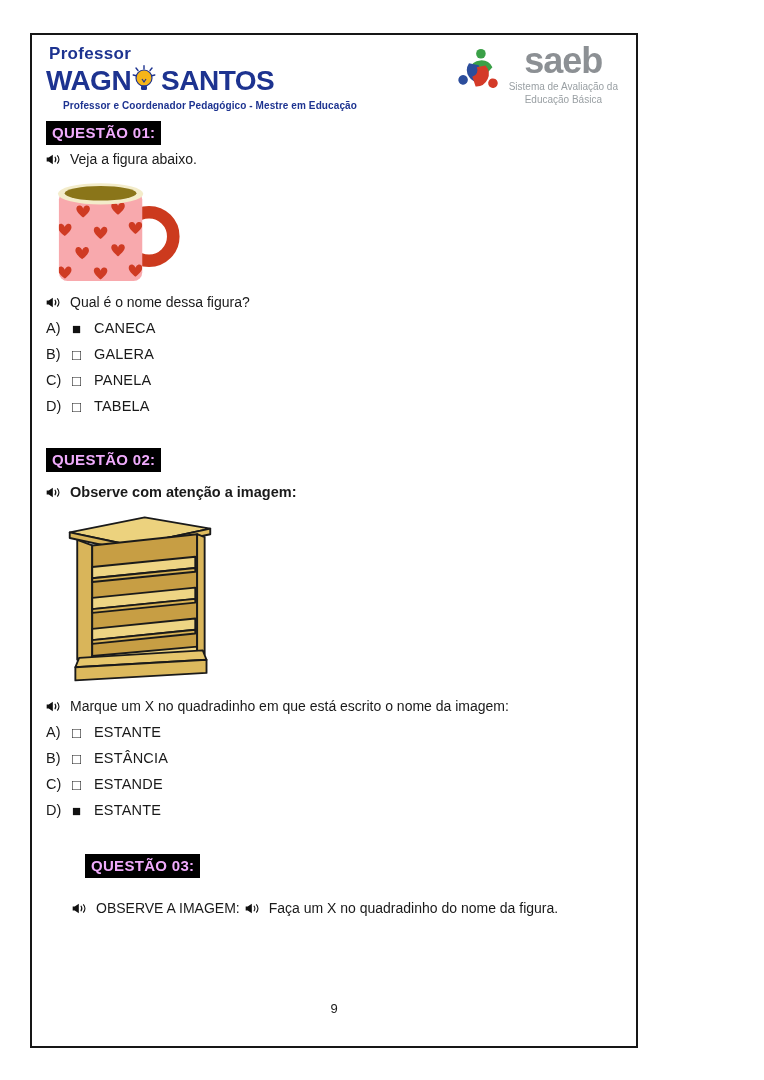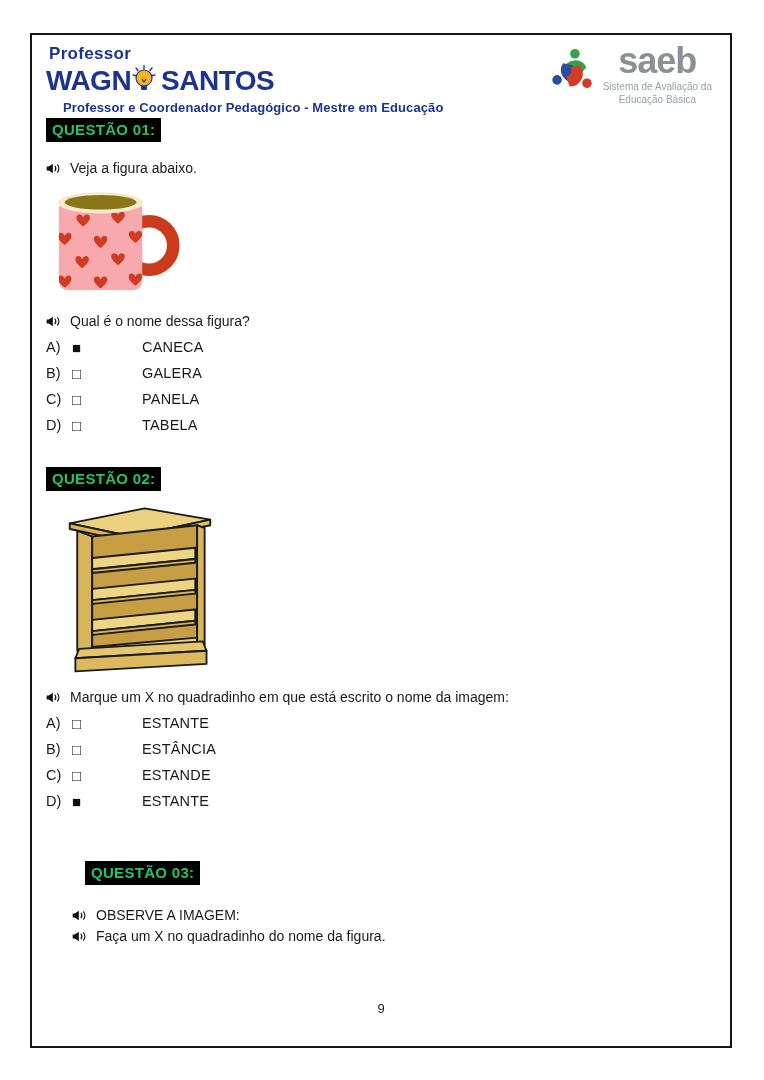--- a/index.html
+++ b/index.html
@@ -2,72 +2,72 @@
 <html><head>
 <meta charset="utf-8">
 <style>
   * { box-sizing: border-box; }
   html,body { margin:0; padding:0; }
   body {
     width:764px; height:1080px; background:#ffffff; position:relative;
     font-family:"Liberation Sans", sans-serif; color:#1a1a1a;
   }
   .page-frame {
-    position:absolute; left:30px; top:33px; width:702px; height:1015px;
+    position:absolute; left:30px; top:33px; width:608px; height:1015px;
     border:2px solid #161616; background:#fff;
   }
   .content { position:absolute; inset:0; padding:8px 14px; }
 
   
   .header-row { display:flex; justify-content:space-between; align-items:flex-start; }
   .brand { color:#1d3390; line-height:1; }
   .brand-top { font-size:17px; font-weight:bold; letter-spacing:.3px; margin:2px 0 0 3px; }
   .brand-name { display:flex; align-items:center; font-size:28px; font-weight:bold; letter-spacing:-.5px; margin-top:3px; }
   .brand-name .bulb { margin:0 1px; }
-  .brand-tagline { font-size:13px; font-weight:bold; margin:4px 0 2px 17px; letter-spacing:.1px; }
+  .brand-tagline { font-size:10px; font-weight:bold; margin:4px 0 8px 17px; letter-spacing:.1px; }
 
   .saeb { display:flex; align-items:flex-start; gap:7px; margin:4px 4px 0 0; }
   .saeb-textcol { display:flex; flex-direction:column; align-items:center; }
   .saeb-word { font-size:36px; line-height:.8; color:#8c9094; font-weight:bold; letter-spacing:-1px; }
   .saeb-sub { font-size:10px; color:#9aa0a4; text-align:center; line-height:1.3; margin-top:4px; }
 
   
   .qbar {
-    display:inline-block; background:#000; color:#22c55e; font-weight:bold;
+    display:inline-block; background:#000; color:#f0abfc; font-weight:bold;
     font-size:15px; padding:3px 6px 4px; letter-spacing:.3px;
   }
   .qbar-row { margin-top:2px; }
 
   
   .prompt-line { display:flex; align-items:center; gap:9px; font-size:14px; }
   .prompt-line.bold { font-weight:bold; font-size:14.5px; }
   .speaker { flex:0 0 auto; display:inline-flex; }
 
   
   .options { margin:10px 0 0 0; }
   .option { display:flex; align-items:center; margin:0 0 10px 0; font-size:14.5px; }
   .opt-letter { width:26px; }
   .opt-box { width:22px; font-size:15px; line-height:1; color:#111; }
-  .opt-label { letter-spacing:.2px;margin-left:48px; }
+  .opt-label { letter-spacing:.2px; }
 
   
   .fig-mug { margin:13px 0 0 10px; }
   .fig-shelf { margin:8px 0 0 18px; }
 
   
-  .q3-lines { margin:22px 0 0 26px; display:flex; flex-direction:column; gap:5px; }
+  .q3-lines { margin:22px 0 0 26px; display:flex; flex-direction:row; gap:5px; }
 
   .page-num { position:absolute; left:0; right:0; bottom:30px; text-align:center; font-size:13px; }
 
-  .mt-14 { margin-top:18px; }
+  .mt-14 { margin-top:6px; }
   .mt-12 { margin-top:12px; }
-  .mt-10 { margin-top:10px; }
+  .mt-10 { }
   .mt-8  { margin-top:8px; }
   .mt-30 { margin-top:34px; }
-  .mt-36 { margin-top:52px;padding-left:39px; }
+  .mt-36 { margin-top:36px;padding-left:39px; }
 </style>
 </head>
 <body>
 
 <div class="page-frame">
   <div class="content">
 
     <div class="header-row">
       <div class="brand">
         <div class="brand-top">Professor</div>
@@ -194,20 +194,30 @@
         <span class="opt-letter">D)</span>
         <span class="opt-box">□</span>
         <span class="opt-label">TABELA</span>
       </div>
     </div>
 
     <div class="qbar-row mt-30">
       <span class="qbar">QUESTÃO 02:</span>
     </div>
 
+    <div class="prompt-line bold mt-12">
+      <span class="speaker">
+        <svg width="15" height="13" viewBox="0 0 22 18">
+          <path d="M10 2 L4 6 L1 6 L1 12 L4 12 L10 16 Z" fill="#111"></path>
+          <path d="M13 5 q3 4 0 8" stroke="#111" fill="none" stroke-width="1.6"></path>
+          <path d="M16.5 3 q5 6 0 12" stroke="#111" fill="none" stroke-width="1.6"></path>
+        </svg>
+      </span>
+      <span>Observe com atenção a imagem:</span>
+    </div>
 
     <div class="fig-shelf">
       <svg width="152" height="178" viewBox="0 0 162 190">
         <g stroke="#1a1a1a" stroke-width="2" stroke-linejoin="round">
 
           <polygon points="6,26 86,10 156,22 72,40" fill="#ecd27e"></polygon>
           <polygon points="6,26 72,40 72,46 6,32" fill="#d9b55a"></polygon>
           <polygon points="72,40 156,22 156,28 72,46" fill="#e0bd5f"></polygon>
 
           <polygon points="14,34 30,40 30,168 14,162" fill="#d9b55a"></polygon>

